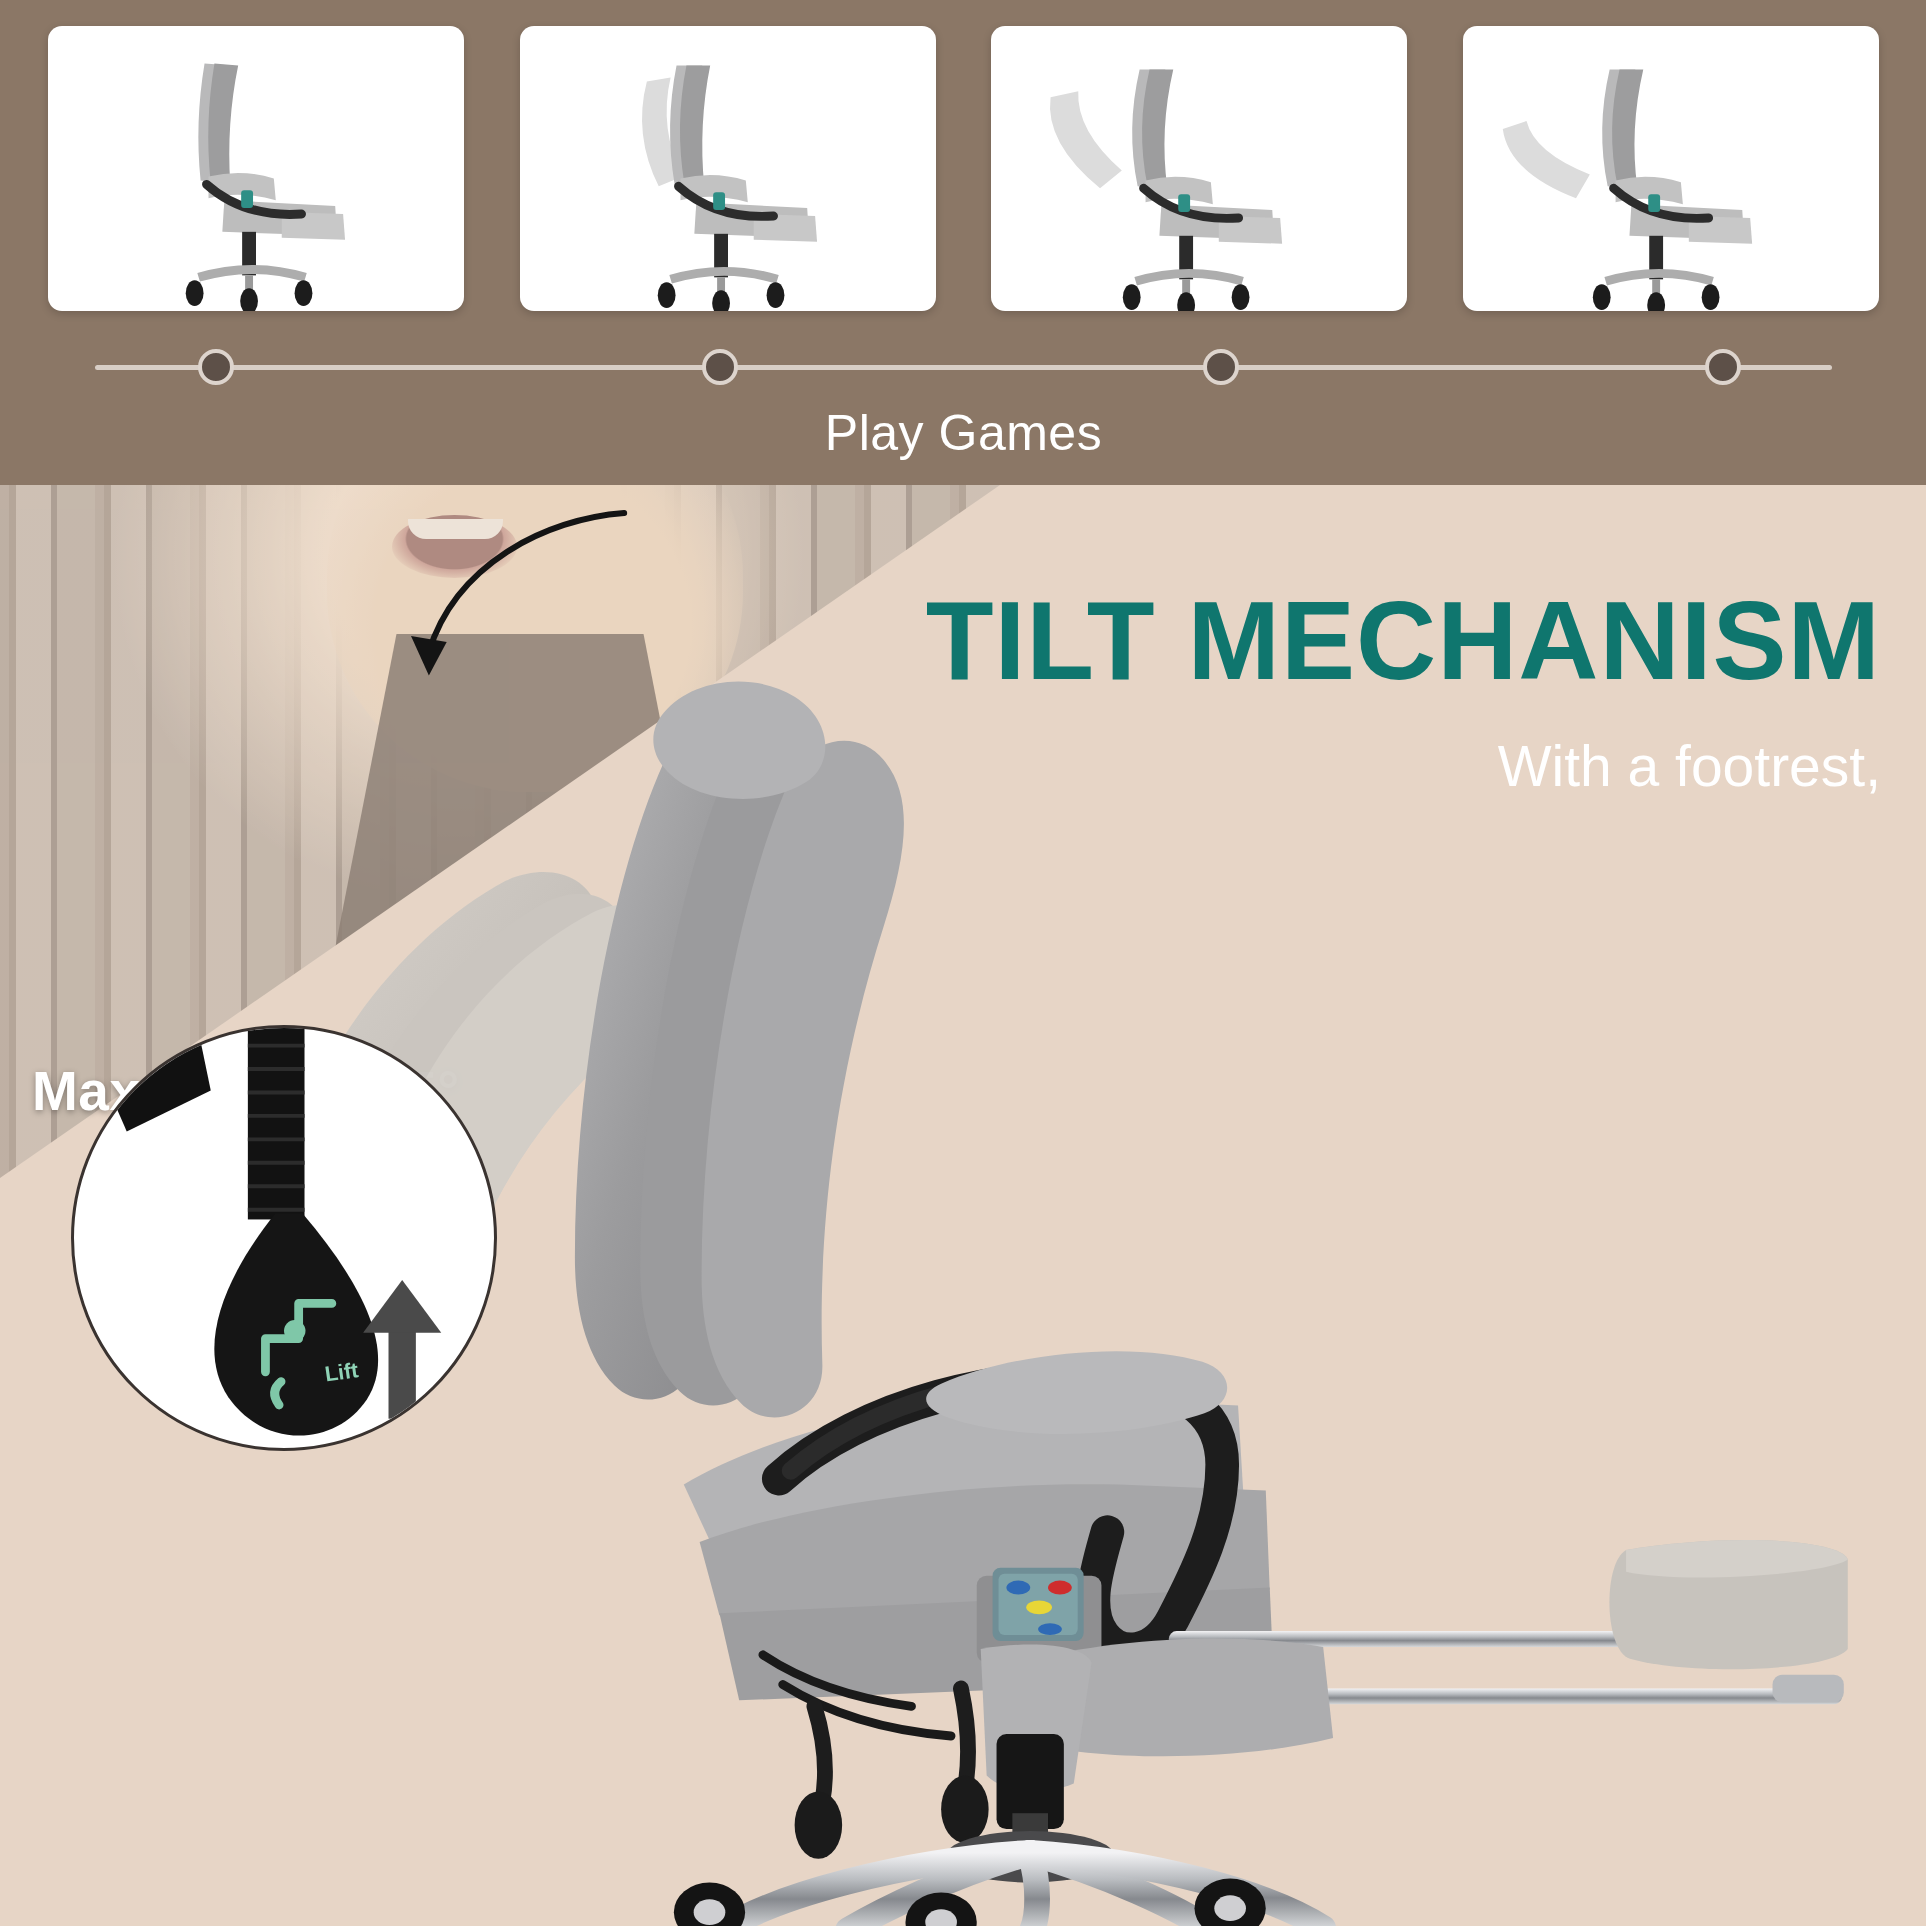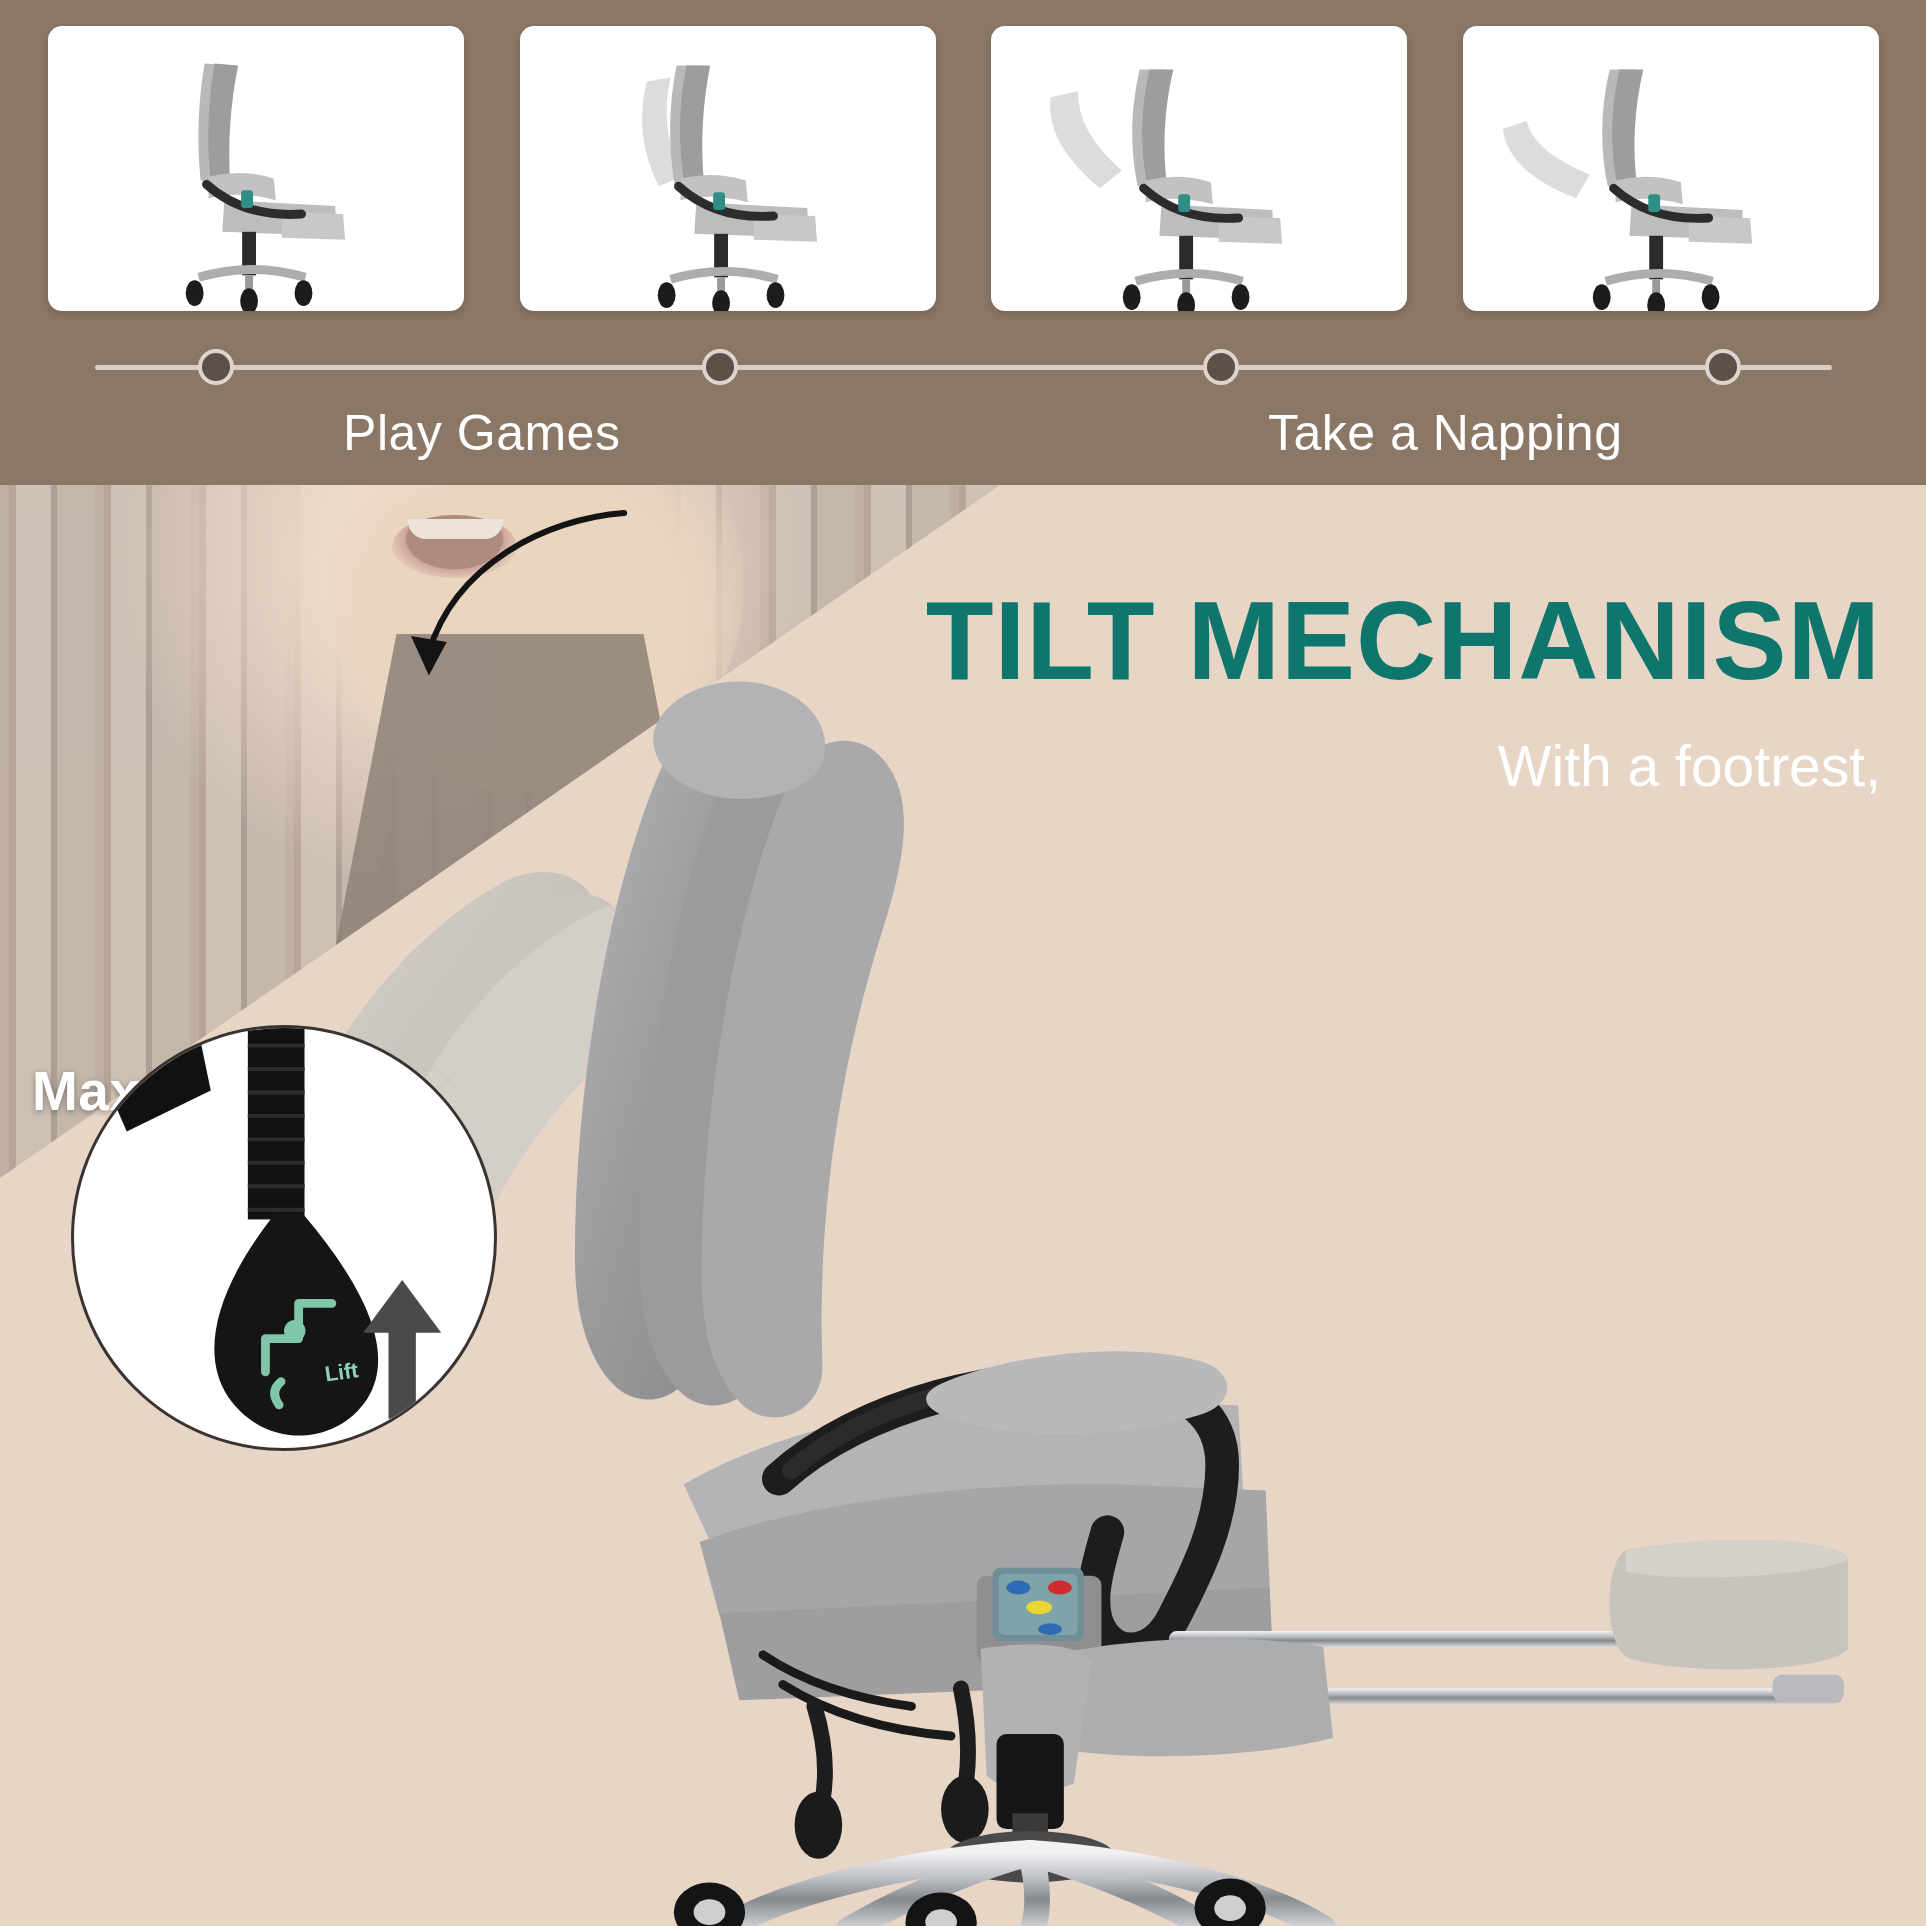--- a/index.html
+++ b/index.html
@@ -266,21 +266,20 @@
   <div id="stepper">
     <div id="stepper-line"></div>
     <div class="step-dot" style="left:216px"></div>
     <div class="step-dot" style="left:720px"></div>
     <div class="step-dot" style="left:1221px"></div>
     <div class="step-dot" style="left:1723px"></div>
   </div>
 
   <div id="label-row">
     <div class="step-label">Play Games</div>
-    <div class="step-label">Take a Napping</div>
   </div>
 
 </div>
 
 <div id="stage">
 
   <div id="photo-panel">
     <div id="photo-bg"></div>
     <div id="photo-face"></div>
     <div id="photo-mouth"></div>

